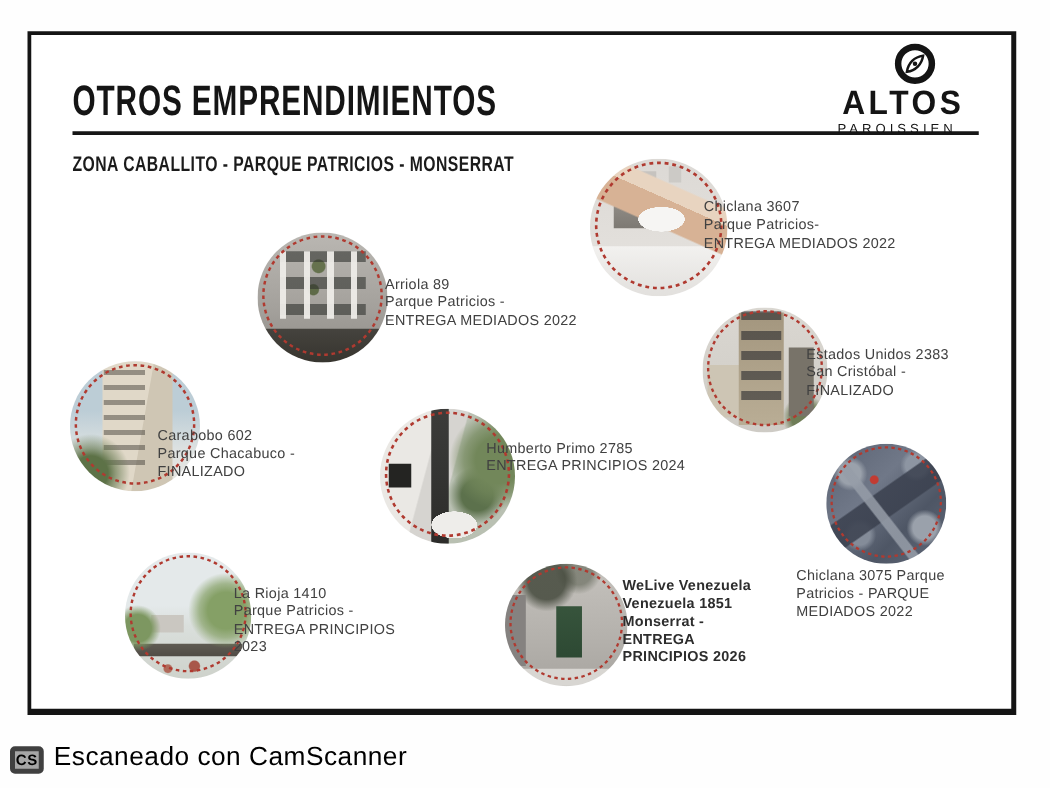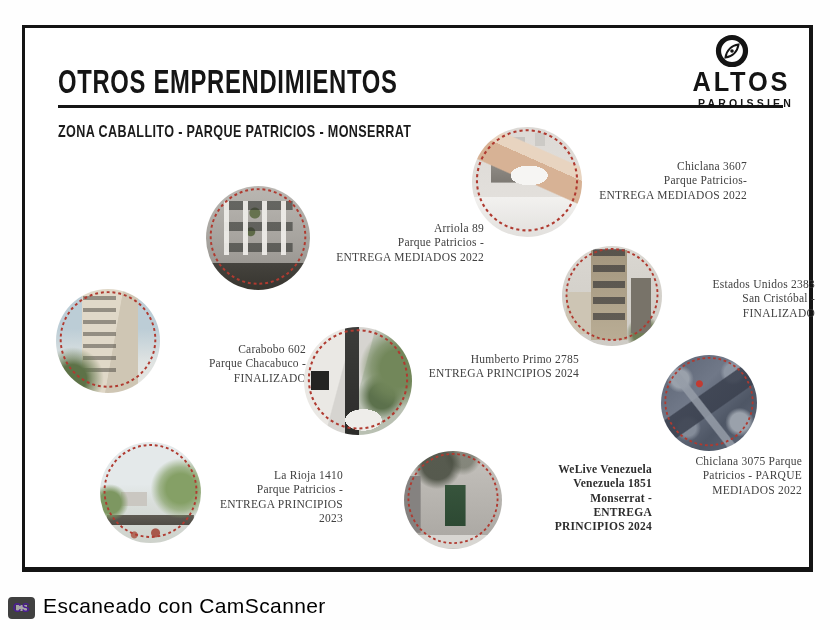--- a/index.html
+++ b/index.html
@@ -31,28 +31,28 @@
     background: #161616;
   }
   .subtitle {
     position: absolute; left: 58px; top: 122px;
     font-size: 17px; font-weight: bold; color: #1b1b1b;
     letter-spacing: 0.5px; white-space: nowrap;
     transform: scaleX(0.74); transform-origin: left center;
   }
 
   
-  .brand { position: absolute; left: 670px; top: 34px; width: 124px; text-align: right; }
+  .brand { position: absolute; left: 670px; top: 34px; width: 124px; text-align: left; }
   .brand-icon { display: block; margin: 0 auto 1px auto; }
   .brand-name {
     font-size: 27px; font-weight: bold; color: #141414; letter-spacing: 3px;
     line-height: 27px; transform: scaleX(0.94); transform-origin: center;
   }
   .brand-tagline {
-    font-size: 10.5px; font-weight: bold; color: #141414; letter-spacing: 3.2px;
+    font-size: 10.5px; font-weight: normal; color: #141414; letter-spacing: 3.2px;
     margin-top: 1px; white-space: nowrap;
   }
 
   
   .circle { position: absolute; border-radius: 50%; }
   .photo {
     position: absolute; inset: 0; border-radius: 50%; overflow: hidden;
   }
   .ring { position: absolute; inset: 0; width: 100%; height: 100%; }
 
@@ -111,30 +111,30 @@
   .p-welive { background:
     linear-gradient(#d8d6d2,#d8d6d2) no-repeat 50% 100%/100% 14%,
     linear-gradient(#37543c,#2d4933) no-repeat 53% 60%/21% 42%,
     linear-gradient(#858280,#858280) no-repeat 0% 60%/17% 58%,
     radial-gradient(circle at 34% 14%, rgba(68,73,60,.85) 0 14%, transparent 23%),
     radial-gradient(circle at 60% 6%, rgba(92,97,82,.6) 0 10%, transparent 17%),
     linear-gradient(180deg, #c5c2bd 0%, #b4b1ac 60%, #a8a5a0 100%); }
 
   
   .proj-label {
-    position: absolute; text-align: right;
-    font-size: 11.5px; line-height: 14.3px; color: #414141; letter-spacing: 0.25px; font-family: Liberation Serif, serif;
+    position: absolute; text-align: left;
+    font-size: 11.5px; line-height: 14.3px; color: #414141; letter-spacing: 0.25px;
   }
   .proj-label.bold { font-weight: bold; color: #2d2d2d; }
 
   
   .cs-badge {
     position: absolute; left: 8px; top: 597px; width: 27px; height: 22px;
-    background: #a6a6a6; border-radius: 4px; border: 8px solid #404040;
-    color: #4c1d95; font-size: 12px; font-weight: bold;
+    background: #a6a6a6; border-radius: 4px; border: 4px solid #404040;
+    color: #000000; font-size: 12px; font-weight: bold;
     display: flex; align-items: center; justify-content: center; letter-spacing: 0.5px;
   }
   .watermark-text {
     position: absolute; left: 43px; top: 594px;
     font-size: 21px; color: #000000; letter-spacing: 0.4px;
   }
 </style>
 </head>
 <body>
 
@@ -244,19 +244,19 @@
     <div class="photo p-welive"></div>
     <svg class="ring" viewBox="0 0 100 100">
       <circle cx="50" cy="48.5" r="45.5" fill="none" stroke="#b03a30" stroke-width="1.9" stroke-dasharray="2.8 2.8"></circle>
     </svg>
   </div>
   <div class="proj-label bold" style="left:498px; top:462px; width:154px">
     <div>WeLive Venezuela</div>
     <div>Venezuela 1851</div>
     <div>Monserrat -</div>
     <div>ENTREGA</div>
-    <div>PRINCIPIOS 2024</div>
+    <div>PRINCIPIOS 2026</div>
   </div>
 
   <div class="cs-badge">CS</div>
   <div class="watermark-text">Escaneado con CamScanner</div>
 
 </div>
 
 </body></html>

